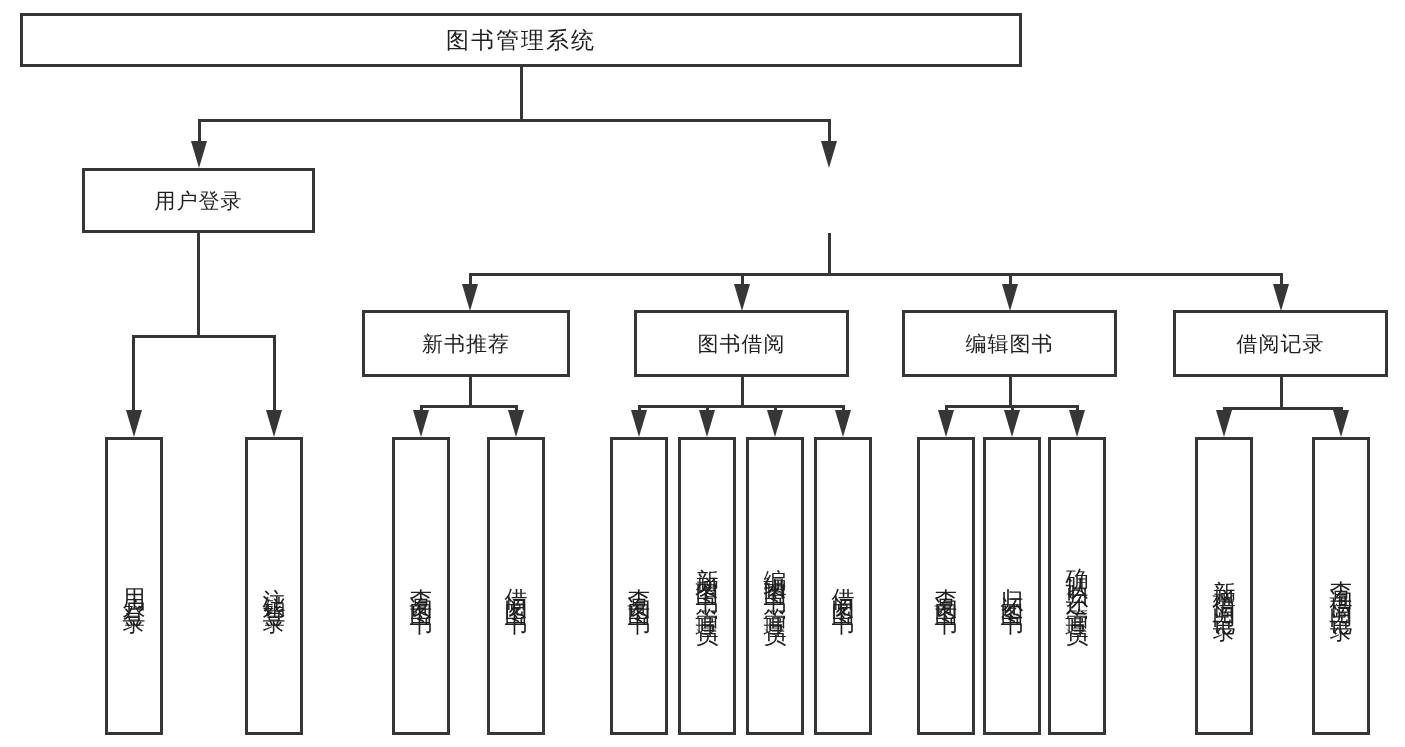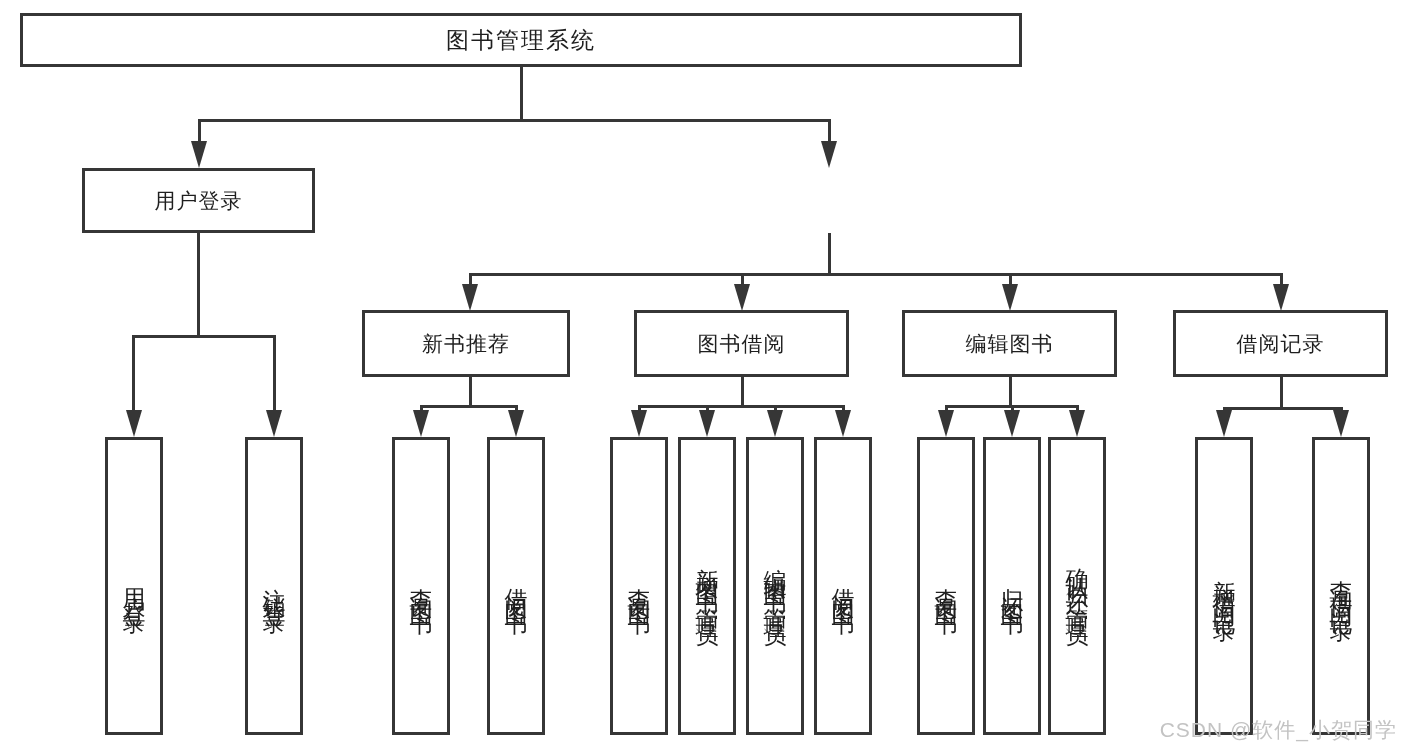--- a/index.html
+++ b/index.html
@@ -170,15 +170,14 @@
     <span class="vlabel">确认归还（管理员）</span>
   </div>
 
   <div class="box" style="left:1195px;top:437px;width:58px;height:298px">
     <span class="vlabel">新增借阅记录</span>
   </div>
   <div class="box" style="left:1312px;top:437px;width:58px;height:298px">
     <span class="vlabel">查询借阅记录</span>
   </div>
 
-  <div class="watermark">CSDN @软件_小贺同学</div>
 
 </div>
 
 </body></html>

